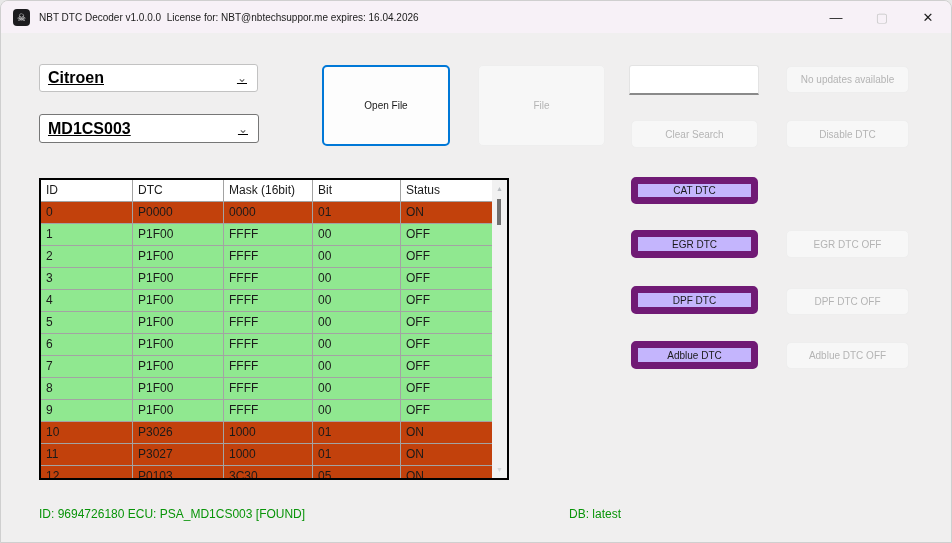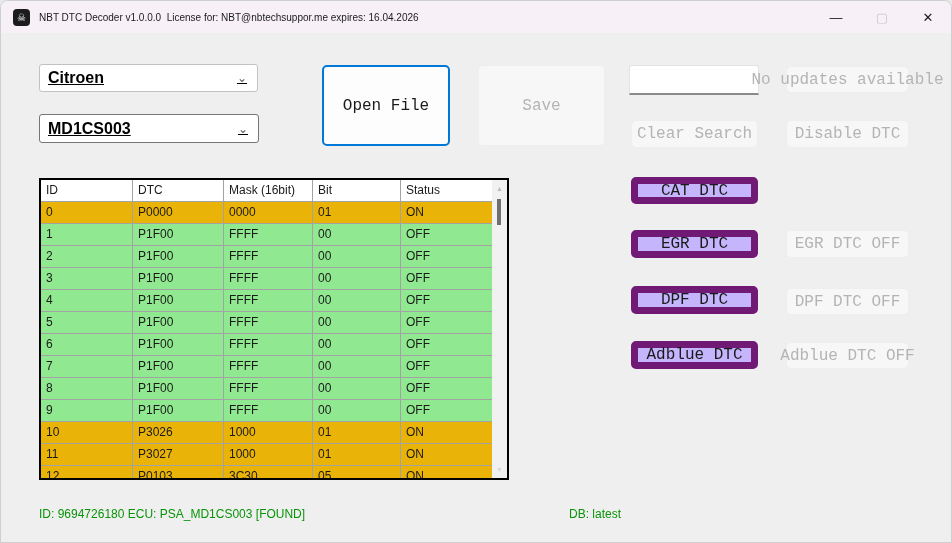--- a/index.html
+++ b/index.html
@@ -34,41 +34,41 @@
   }
   .dropdown.focused{border-color:#767676;}
   .dropdown .dd-label{
     font-weight:bold;font-size:16px;color:#000;flex:1;white-space:pre;
     overflow:hidden;
   }
   .dropdown .chev{color:#5c5c5c;font-size:12px;flex:0 0 auto;}
   
   .btn{
     position:absolute;display:flex;align-items:center;justify-content:center;
-    font-size:16px;border-radius:5px;white-space:pre;cursor:default;font-family:Liberation Mono, monospace;
+    font-size:10px;border-radius:5px;white-space:pre;cursor:default;
   }
   .btn.primary{
     background:#fdfdfd;border:2px solid #0078d7;color:#1a1a1a;
   }
   .btn.enabled{
     background:#c4b5fd;border:7px solid #701a75;color:#1a1a1a;
   }
   .btn.disabled{
     background:#f7f7f7;border:1px solid #eeeeee;color:#b4b4b4;
   }
   
   #search-box{
     position:absolute;left:628px;top:64px;width:130px;height:30px;
     background:#fff;border:1px solid #e3e3e3;border-bottom:2px solid #8a8a8a;
     border-radius:3px 3px 0 0;font-size:12px;padding:0 6px;outline:none;color:#1a1a1a;
   }
   
   #dtc-table{
     position:absolute;left:38px;top:177px;width:470px;height:302px;
-    background:#eab308;border:2px solid #000;overflow:hidden;
+    background:#c2410c;border:2px solid #000;overflow:hidden;
   }
   .tgrid{position:absolute;left:0;top:0;right:15px;bottom:0;overflow:hidden;}
   .thr,.tr{display:flex;height:22px;}
   .thr{background:#fff;}
   .th,.td{
     font-size:12px;color:#1a1a1a;padding:3px 0 0 5px;
     border-right:1px solid #a3a3a3;border-bottom:1px solid #a3a3a3;
     overflow:hidden;white-space:nowrap;
   }
   .th:nth-child(1),.td:nth-child(1){width:92px;}
@@ -113,21 +113,21 @@
   <div class="dropdown" style="left:38px;top:63px;width:219px;height:28px;">
     <span class="dd-label">Citroen</span>
     <span class="chev">⌄</span>
   </div>
   <div class="dropdown focused" style="left:38px;top:113px;width:220px;height:29px;">
     <span class="dd-label">MD1CS003</span>
     <span class="chev">⌄</span>
   </div>
 
   <div class="btn primary" style="left:321px;top:64px;width:128px;height:81px;">Open File</div>
-  <div class="btn disabled" style="left:477px;top:64px;width:127px;height:81px;">Save</div>
+  <div class="btn disabled" style="left:477px;top:64px;width:127px;height:81px;">File</div>
 
   <input id="search-box" value="" placeholder="" style="">
   <div class="btn disabled" style="left:785px;top:65px;width:123px;height:27px;">No updates available</div>
   <div class="btn disabled" style="left:630px;top:119px;width:127px;height:28px;">Clear Search</div>
   <div class="btn disabled" style="left:785px;top:119px;width:123px;height:28px;">Disable DTC</div>
 
   <div class="btn enabled" style="left:630px;top:176px;width:127px;height:27px;">CAT DTC</div>
 
   <div class="btn enabled" style="left:630px;top:229px;width:127px;height:28px;">EGR DTC</div>
   <div class="btn disabled" style="left:785px;top:229px;width:123px;height:28px;">EGR DTC OFF</div>

